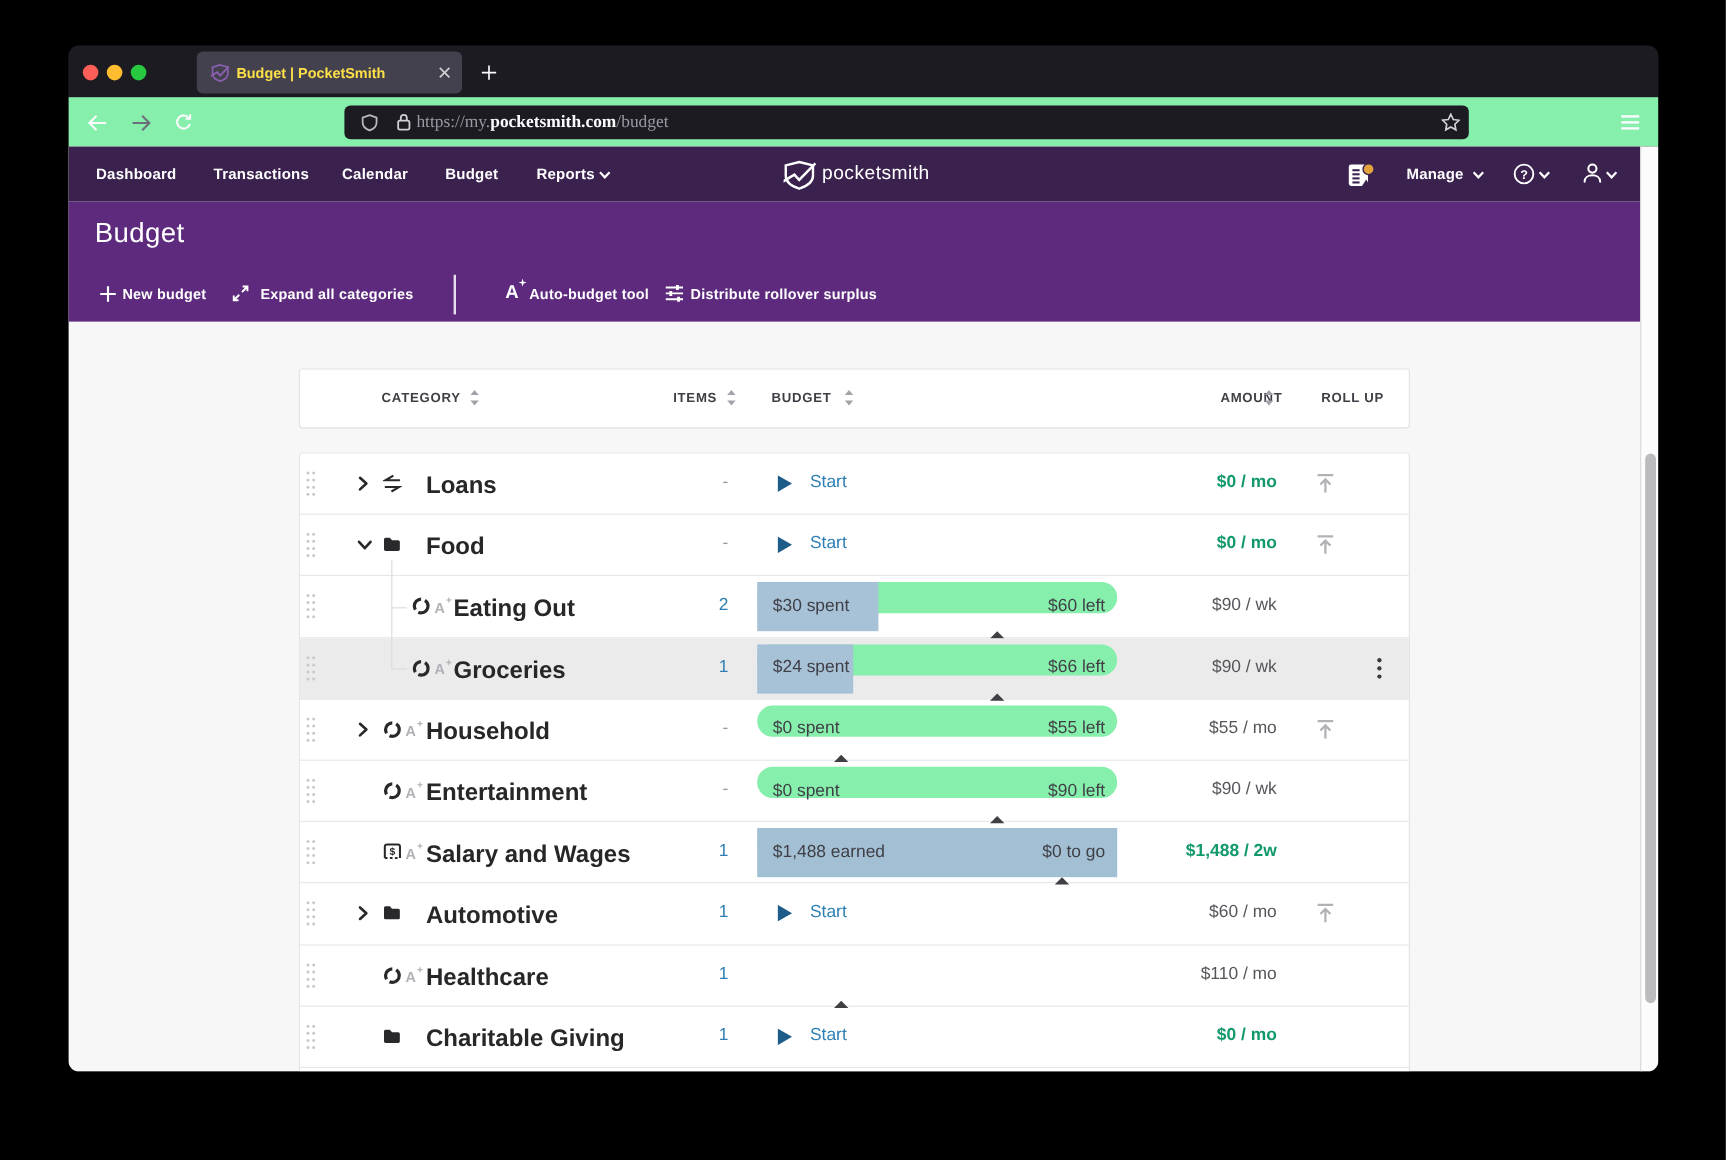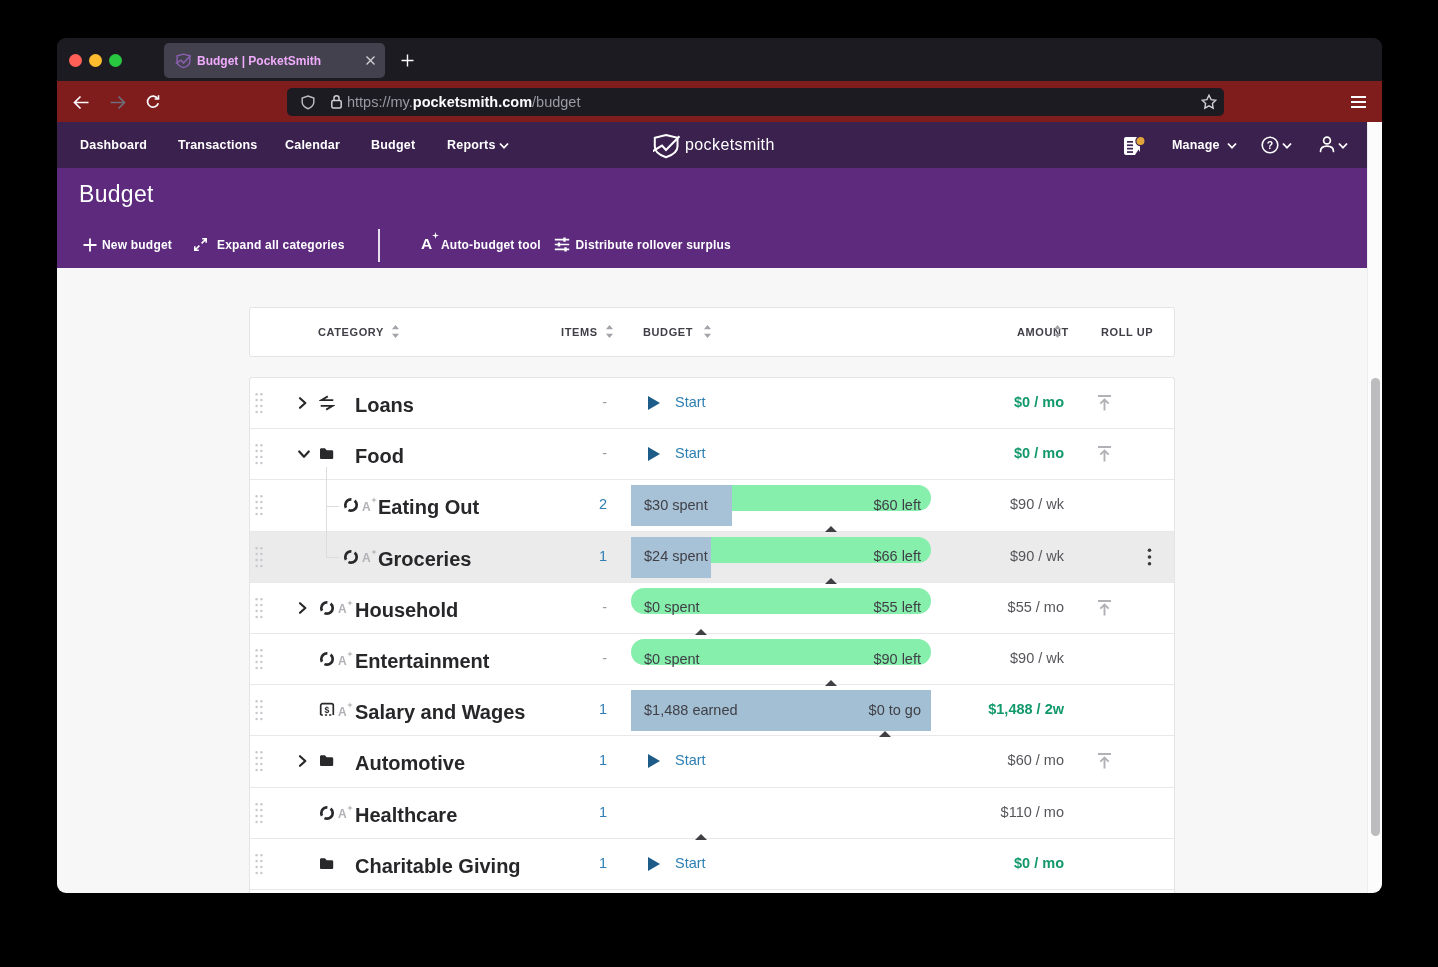--- a/index.html
+++ b/index.html
@@ -10,23 +10,23 @@
     position:absolute; left:57px; top:38px; width:1325px; height:855px;
     background:#1c1b22; border-radius:9px; overflow:hidden;
   }
   
   #tabbar { position:absolute; left:0; top:0; width:100%; height:43px; background:#1c1b22; }
   .tl { position:absolute; top:15.5px; width:13px; height:13px; border-radius:50%; }
   #tab {
     position:absolute; left:107px; top:5px; width:221px; height:35px;
     background:#42414d; border-radius:5px;
   }
-  #tabtitle { position:absolute; left:33px; top:11px; font-size:12px; font-weight:700; color:#f0abfc; }
+  #tabtitle { position:absolute; left:33px; top:11px; font-size:12px; font-weight:700; color:#fde047; }
   
-  #urlrow { position:absolute; left:0; top:43px; width:100%; height:41px; background:#7f1d1d; }
+  #urlrow { position:absolute; left:0; top:43px; width:100%; height:41px; background:#86efac;font-family:Liberation Serif, serif; }
   #urlfield { position:absolute; left:230px; top:7px; width:937px; height:28px; background:#1c1b22; border-radius:5px; }
   #urltext { position:absolute; left:60px; top:6px; font-size:14.5px; color:#999aa3; }
   #urltext b { color:#fbfbfe; font-weight:700; }
   
   #viewport { position:absolute; left:0; top:84px; width:1310px; height:771px; background:#f7f7f8; overflow:hidden; }
   #psnav { position:absolute; left:0; top:0; width:100%; height:46px; background:#3a214e; }
   .navitem { position:absolute; top:16px; font-size:12.5px; font-weight:700; color:#fff; letter-spacing:.2px; }
   #pshead { position:absolute; left:0; top:46px; width:100%; height:100px; background:#5d2a7d; }
   #pagetitle { position:absolute; left:22px; top:13px; font-size:23px; font-weight:400; color:#fff; letter-spacing:.3px; }
   .toolitem { position:absolute; top:69.5px; font-size:12px; font-weight:700; color:#fff; letter-spacing:.2px; }

